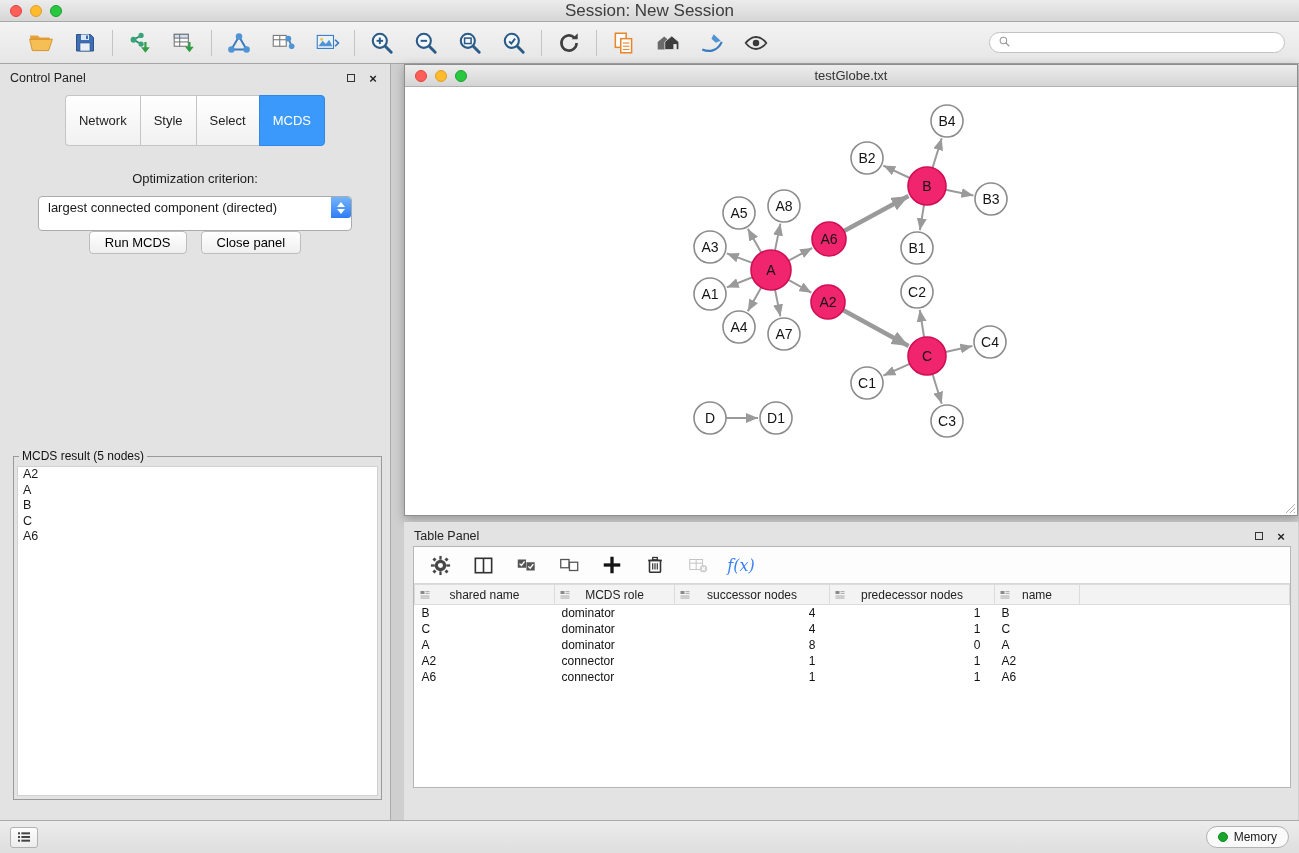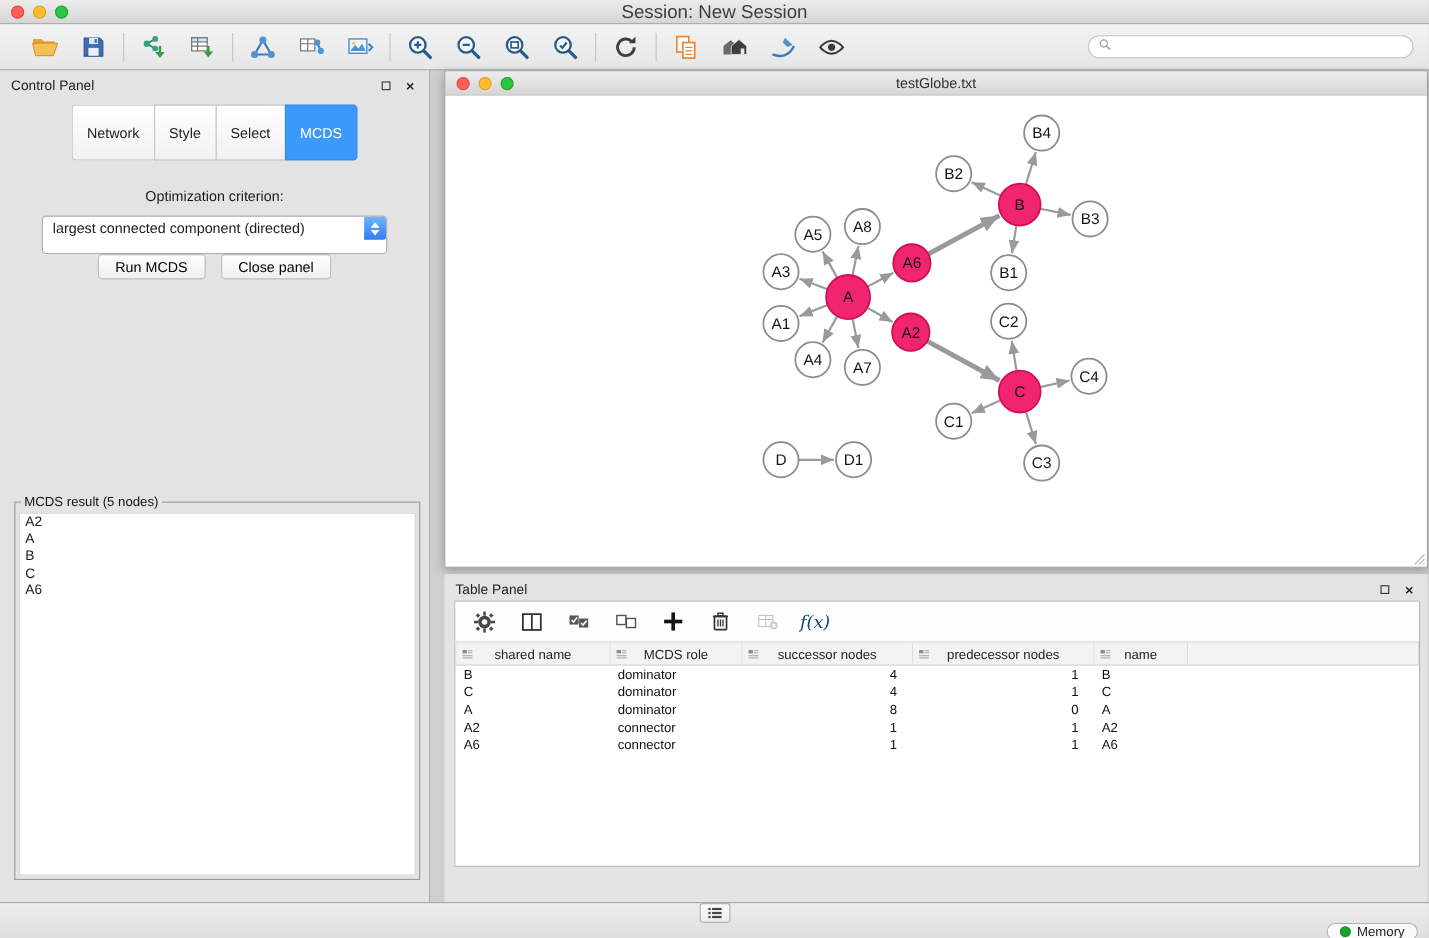--- a/index.html
+++ b/index.html
@@ -72,34 +72,34 @@
   .net-canvas { position:relative; width:892px; height:428px; background:#fff; overflow:hidden; }
   .resize-grip { position:absolute; right:1px; bottom:1px; }
 
   
   .table-panel { position:absolute; left:404px; top:522px; width:894px; height:298px; background:#e3e3e3; }
   .tp-inner { position:absolute; left:9px; right:7px; top:24px; height:242px;
     background:#fff; border:1px solid #b5b5b5; display:flex; flex-direction:column; overflow:hidden; }
   .tp-toolbar { height:37px; background:#fdfdfd; border-bottom:1px solid #d8d8d8;
     display:flex; align-items:center; gap:19px; padding:0 14px; flex:0 0 auto; }
   .tp-icon { width:24px; height:24px; display:flex; align-items:center; justify-content:center; cursor:pointer; }
-  .fx { font-family:"DejaVu Serif", serif; font-style:italic; font-size:16px; color:#0c4a6e; }
+  .fx { font-family:"DejaVu Serif", serif; font-style:italic; font-size:16px; color:#3b82f6; }
   .tp-tablewrap { flex:1; overflow:hidden; }
   table.node-table { width:100%; border-collapse:collapse; table-layout:fixed; font-size:12px; }
   table.node-table th { position:relative; background:#f3f3f3; border:1px solid #dcdcdc;
     font-weight:normal; font-size:12px; height:20px; text-align:center; color:#222; }
   table.node-table th .th-ic { position:absolute; left:4px; top:4px; }
   table.node-table td { height:16px; padding:0 7px; color:#111; }
   table.node-table td.num { text-align:right; padding-right:14px; }
   .tp-tabs { position:absolute; bottom:7px; left:0; width:100%; display:flex; justify-content:center; }
 
   
   .statusbar { position:absolute; left:0; top:820px; width:1299px; height:33px;
     background:linear-gradient(#ececec,#dedede); border-top:1px solid #a8a8a8;
-    display:flex; align-items:center; padding:0 10px;flex-direction:column; }
+    display:flex; align-items:center; padding:0 10px; }
   .status-left-btn { width:28px; height:21px; border:1px solid #b2b2b2; border-radius:3px;
     background:linear-gradient(#fdfdfd,#ececec); display:flex; align-items:center; justify-content:center; cursor:pointer; }
   .memory-btn { margin-left:auto; height:22px; border:1px solid #b2b2b2; border-radius:11px;
     background:#fafafa; display:flex; align-items:center; gap:6px; padding:0 11px; font-size:12px; cursor:pointer; }
   .mem-dot { width:10px; height:10px; border-radius:50%; background:#17a52b; border:1px solid #0f8a20; }
 </style>
 </head>
 <body>
 
 <div class="titlebar">

